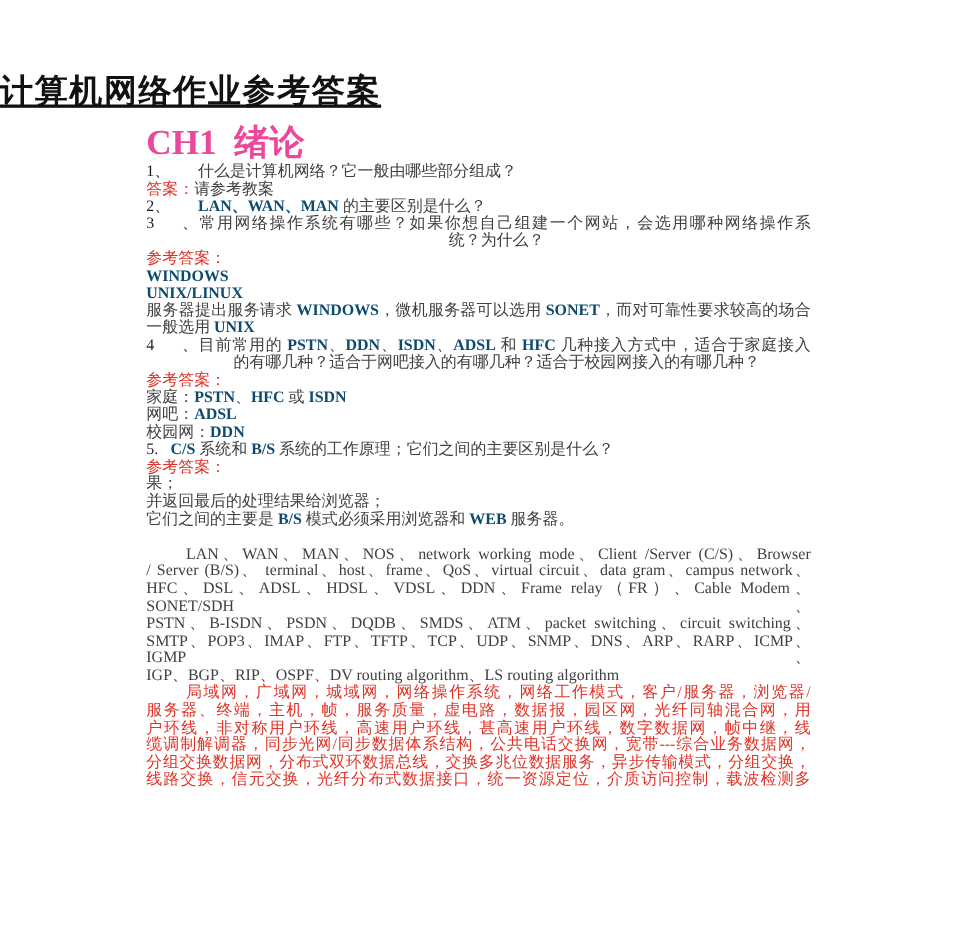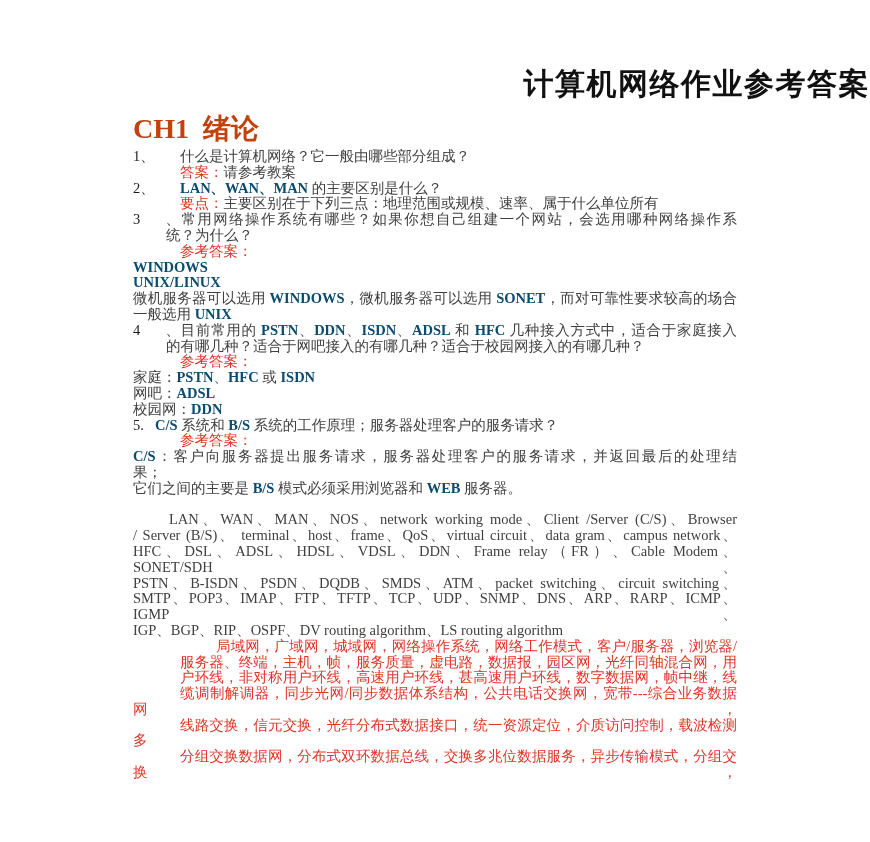--- a/index.html
+++ b/index.html
@@ -6,91 +6,91 @@
   .page {
     position:relative;
     width:870px; height:842px;
     background:#ffffff;
     overflow:hidden;
     font-family:"Liberation Serif","DejaVu Serif",serif;
     color:#1c1c1c;
   }
   .doc-title {
     padding-top:69px;
-    text-align:right;
+    text-align:left;
     font-size:30px;
     font-weight:bold;
     letter-spacing:1.5px;
     line-height:30px;
     color:#111111;
     white-space:pre;
+    text-decoration:underline;
   }
   .chapter-heading {
     margin:14px 0 0 133px;
-    font-size:28px;
+    font-size:32px;
     font-weight:bold;
     line-height:32px;
-    color:#c2410c;
+    color:#ec4899;
     white-space:pre;
   }
   .doc-body {
     margin:4px 0 0 133px;
     width:604px;
     font-size:14.5px;
   }
   .line {
     min-height:15.8px;
     line-height:15.8px;
     white-space:pre-wrap;
   }
   .line.j { text-align:justify; text-align-last:justify; }
-  .line.ind-hang  { padding-left:33px; }
+  .line.ind-hang  { padding-left:33px;text-align:center; }
   .line.ind-first { padding-left:36px; }
   .seg.s-p    { color:#404040; }
-  .seg.s-red  { color:var(--accent-red,#e03428);margin-left:47px; }
+  .seg.s-red  { color:var(--accent-red,#e03428); }
   .seg.s-bold { font-weight:bold; color:#0c4a6e; }
   .seg.s-num   { display:inline-block; width:47px; }
   .seg.s-numsm { display:inline-block; width:22px; }
 </style>
 </head>
 <body>
 
 <div class="page">
   <div class="doc-title">计算机网络作业参考答案</div>
   <div class="chapter-heading">CH1  绪论</div>
   <div class="doc-body">
       <div class="line"><span class="seg s-num">1、</span><span class="seg s-p">什么是计算机网络？它一般由哪些部分组成？</span></div>
       <div class="line"><span class="seg s-red">答案：</span><span class="seg s-p">请参考教案</span></div>
       <div class="line"><span class="seg s-num">2、</span><span class="seg s-bold">LAN、WAN、MAN</span><span class="seg s-p"> 的主要区别是什么？</span></div>
-      <div class="line"><span class="seg s-red">要点：</span><span class="seg s-p">主要区别在于下列三点：地理范围或规模、速率、属于什么单位所有</span></div>
       <div class="line j"><span class="seg s-num">3、</span><span class="seg s-p">常用网络操作系统有哪些？如果你想自己组建一个网站，会选用哪种网络操作系</span></div>
       <div class="line ind-hang"><span class="seg s-p">统？为什么？</span></div>
       <div class="line"><span class="seg s-red">参考答案：</span></div>
       <div class="line"><span class="seg s-bold">WINDOWS</span></div>
       <div class="line"><span class="seg s-bold">UNIX/LINUX</span></div>
-      <div class="line j"><span class="seg s-p">微机服务器可以选用 </span><span class="seg s-bold">WINDOWS</span><span class="seg s-p">，微机服务器可以选用 </span><span class="seg s-bold">SONET</span><span class="seg s-p">，而对可靠性要求较高的场合</span></div>
+      <div class="line j"><span class="seg s-p">服务器提出服务请求 </span><span class="seg s-bold">WINDOWS</span><span class="seg s-p">，微机服务器可以选用 </span><span class="seg s-bold">SONET</span><span class="seg s-p">，而对可靠性要求较高的场合</span></div>
       <div class="line"><span class="seg s-p">一般选用 </span><span class="seg s-bold">UNIX</span></div>
       <div class="line j"><span class="seg s-num">4、</span><span class="seg s-p">目前常用的 </span><span class="seg s-bold">PSTN</span><span class="seg s-p">、</span><span class="seg s-bold">DDN</span><span class="seg s-p">、</span><span class="seg s-bold">ISDN</span><span class="seg s-p">、</span><span class="seg s-bold">ADSL</span><span class="seg s-p"> 和 </span><span class="seg s-bold">HFC</span><span class="seg s-p"> 几种接入方式中，适合于家庭接入</span></div>
       <div class="line ind-hang"><span class="seg s-p">的有哪几种？适合于网吧接入的有哪几种？适合于校园网接入的有哪几种？</span></div>
       <div class="line"><span class="seg s-red">参考答案：</span></div>
       <div class="line"><span class="seg s-p">家庭：</span><span class="seg s-bold">PSTN</span><span class="seg s-p">、</span><span class="seg s-bold">HFC</span><span class="seg s-p"> 或 </span><span class="seg s-bold">ISDN</span></div>
       <div class="line"><span class="seg s-p">网吧：</span><span class="seg s-bold">ADSL</span></div>
       <div class="line"><span class="seg s-p">校园网：</span><span class="seg s-bold">DDN</span></div>
-      <div class="line"><span class="seg s-numsm">5.</span><span class="seg s-bold">C/S</span><span class="seg s-p"> 系统和 </span><span class="seg s-bold">B/S</span><span class="seg s-p"> 系统的工作原理；服务器处理客户的服务请求？</span></div>
+      <div class="line"><span class="seg s-numsm">5.</span><span class="seg s-bold">C/S</span><span class="seg s-p"> 系统和 </span><span class="seg s-bold">B/S</span><span class="seg s-p"> 系统的工作原理；它们之间的主要区别是什么？</span></div>
       <div class="line"><span class="seg s-red">参考答案：</span></div>
-      <div class="line j"><span class="seg s-bold">C/S</span><span class="seg s-p">：客户向服务器提出服务请求，服务器处理客户的服务请求，并返回最后的处理结</span></div>
       <div class="line"><span class="seg s-p">果；</span></div>
+      <div class="line"><span class="seg s-p">并返回最后的处理结果给浏览器；</span></div>
       <div class="line"><span class="seg s-p">它们之间的主要是 </span><span class="seg s-bold">B/S</span><span class="seg s-p"> 模式必须采用浏览器和 </span><span class="seg s-bold">WEB</span><span class="seg s-p"> 服务器。</span></div>
       <div class="line"></div>
       <div class="line ind-first j"><span class="seg s-p">LAN、WAN、MAN、NOS、network working mode、Client /Server (C/S)、Browser</span></div>
       <div class="line j"><span class="seg s-p">/ Server (B/S)、 terminal、host、frame、QoS、virtual circuit、data gram、campus network、</span></div>
       <div class="line j"><span class="seg s-p">HFC、DSL、ADSL、HDSL、VDSL、DDN、Frame relay（FR）、Cable Modem、SONET/SDH、</span></div>
       <div class="line j"><span class="seg s-p">PSTN、B-ISDN、PSDN、DQDB、SMDS、ATM、packet switching、circuit switching、</span></div>
       <div class="line j"><span class="seg s-p">SMTP、POP3、IMAP、FTP、TFTP、TCP、UDP、SNMP、DNS、ARP、RARP、ICMP、IGMP、</span></div>
       <div class="line"><span class="seg s-p">IGP、BGP、RIP、OSPF、DV routing algorithm、LS routing algorithm</span></div>
       <div class="line ind-first j"><span class="seg s-red">局域网，广域网，城域网，网络操作系统，网络工作模式，客户/服务器，浏览器/</span></div>
       <div class="line j"><span class="seg s-red">服务器、终端，主机，帧，服务质量，虚电路，数据报，园区网，光纤同轴混合网，用</span></div>
       <div class="line j"><span class="seg s-red">户环线，非对称用户环线，高速用户环线，甚高速用户环线，数字数据网，帧中继，线</span></div>
       <div class="line j"><span class="seg s-red">缆调制解调器，同步光网/同步数据体系结构，公共电话交换网，宽带---综合业务数据网，</span></div>
+      <div class="line j"><span class="seg s-red">分组交换数据网，分布式双环数据总线，交换多兆位数据服务，异步传输模式，分组交换，</span></div>
       <div class="line j"><span class="seg s-red">线路交换，信元交换，光纤分布式数据接口，统一资源定位，介质访问控制，载波检测多</span></div>
-      <div class="line j"><span class="seg s-red">分组交换数据网，分布式双环数据总线，交换多兆位数据服务，异步传输模式，分组交换，</span></div>
     </div>
 </div>
 
 </body></html>

